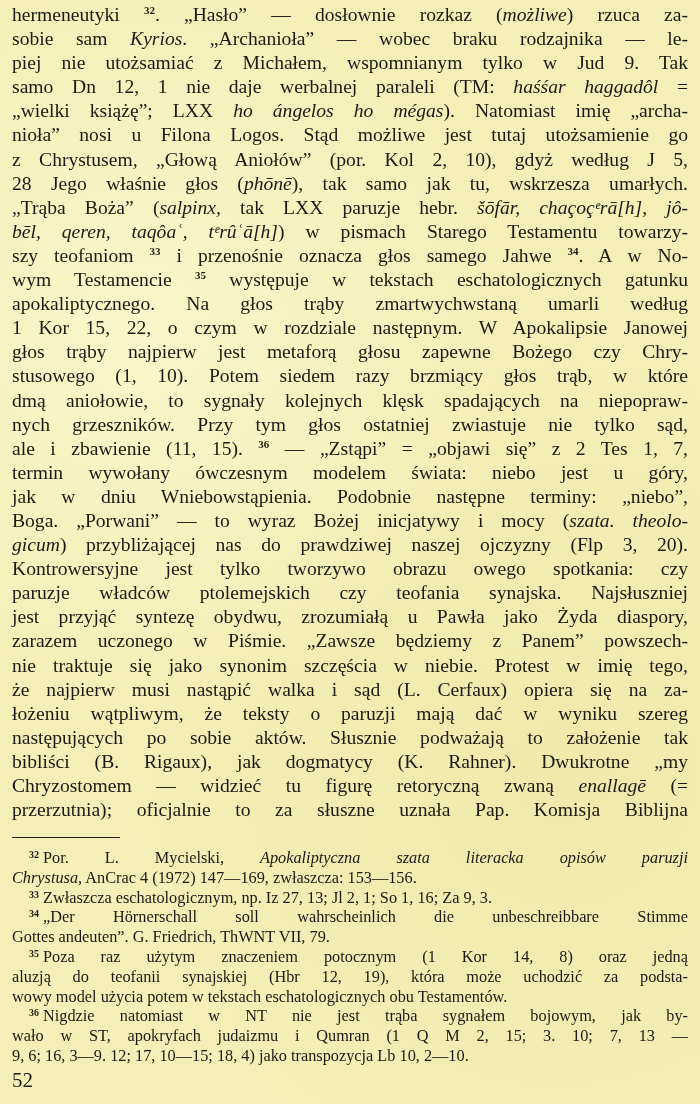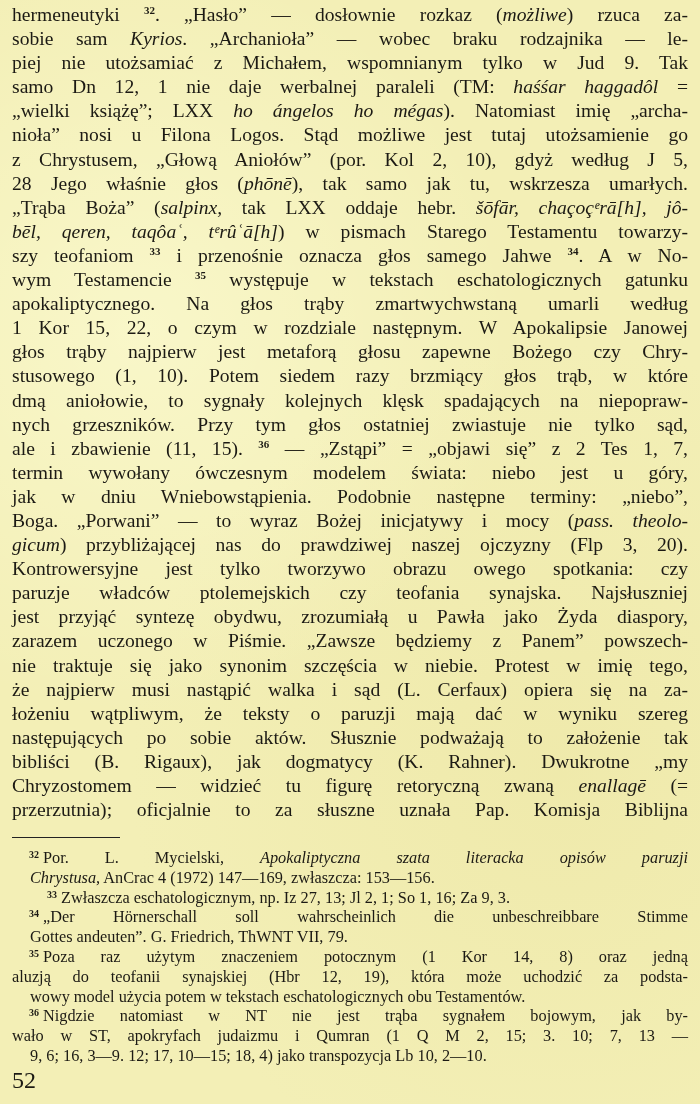--- a/index.html
+++ b/index.html
@@ -31,54 +31,54 @@
   .footnotes {
     position: absolute; top: 848px; left: 0; width: 676px;
     font-size: 16.3px; line-height: 19.8px;
   }
   .fn-line {
     display: block; white-space: nowrap;
     text-align: justify; text-align-last: justify;
     height: 19.8px;
   }
   .fn-line.first { padding-left: 17px; }
-  .fn-line.last { text-align-last: left; margin-left: 18px; }
+  .fn-line.last { text-align-last: left; }
   .fn-num { font-size: 10px; vertical-align: 5px; font-weight: bold; line-height: 0; margin-right: 4px; }
   .page-number {
     position: absolute; left: 0; top: 1068px;
-    font-size: 24px; line-height: 24px;
+    font-size: 21px; line-height: 24px;
   }
 </style>
 </head>
 <body>
 
 <div class="page">
   <div class="body-text" id="body-text">
       <span class="line"><span>hermeneutyki </span><sup>32</sup><span>. „Hasło” — dosłownie rozkaz (</span><i>możliwe</i><span>) rzuca za-</span></span>
       <span class="line"><span>sobie sam </span><i>Kyrios</i><span>. „Archanioła” — wobec braku rodzajnika — le-</span></span>
       <span class="line"><span>piej nie utożsamiać z Michałem, wspomnianym tylko w Jud 9. Tak</span></span>
       <span class="line"><span>samo Dn 12, 1 nie daje werbalnej paraleli (TM: </span><i>haśśar haggadôl</i><span> =</span></span>
       <span class="line"><span>„wielki książę”; LXX </span><i>ho ángelos ho mégas</i><span>). Natomiast imię „archa-</span></span>
       <span class="line"><span>nioła” nosi u Filona Logos. Stąd możliwe jest tutaj utożsamienie go</span></span>
       <span class="line"><span>z Chrystusem, „Głową Aniołów” (por. Kol 2, 10), gdyż według J 5,</span></span>
       <span class="line"><span>28 Jego właśnie głos (</span><i>phōnē</i><span>), tak samo jak tu, wskrzesza umarłych.</span></span>
-      <span class="line"><span>„Trąba Boża” (</span><i>salpinx,</i><span> tak LXX oddaje hebr. </span><i>šōfār, chaçoçᵉrā[h], jô-</i></span>
+      <span class="line"><span>„Trąba Boża” (</span><i>salpinx,</i><span> tak LXX paruzje hebr. </span><i>šōfār, chaçoçᵉrā[h], jô-</i></span>
       <span class="line"><i>bēl, qeren, taqôaʿ, tᵉrûʿā[h]</i><span>) w pismach Starego Testamentu towarzy-</span></span>
       <span class="line"><span>szy teofaniom </span><sup>33</sup><span> i przenośnie oznacza głos samego Jahwe </span><sup>34</sup><span>. A w No-</span></span>
       <span class="line"><span>wym Testamencie </span><sup>35</sup><span> występuje w tekstach eschatologicznych gatunku</span></span>
       <span class="line"><span>apokaliptycznego. Na głos trąby zmartwychwstaną umarli według</span></span>
       <span class="line"><span>1 Kor 15, 22, o czym w rozdziale następnym. W Apokalipsie Janowej</span></span>
       <span class="line"><span>głos trąby najpierw jest metaforą głosu zapewne Bożego czy Chry-</span></span>
       <span class="line"><span>stusowego (1, 10). Potem siedem razy brzmiący głos trąb, w które</span></span>
       <span class="line"><span>dmą aniołowie, to sygnały kolejnych klęsk spadających na niepopraw-</span></span>
       <span class="line"><span>nych grzeszników. Przy tym głos ostatniej zwiastuje nie tylko sąd,</span></span>
       <span class="line"><span>ale i zbawienie (11, 15). </span><sup>36</sup><span> — „Zstąpi” = „objawi się” z 2 Tes 1, 7,</span></span>
       <span class="line"><span>termin wywołany ówczesnym modelem świata: niebo jest u góry,</span></span>
       <span class="line"><span>jak w dniu Wniebowstąpienia. Podobnie następne terminy: „niebo”,</span></span>
-      <span class="line"><span>Boga. „Porwani” — to wyraz Bożej inicjatywy i mocy (</span><i>pass. theolo-</i></span>
+      <span class="line"><span>Boga. „Porwani” — to wyraz Bożej inicjatywy i mocy (</span><i>szata. theolo-</i></span>
       <span class="line"><i>gicum</i><span>) przybliżającej nas do prawdziwej naszej ojczyzny (Flp 3, 20).</span></span>
       <span class="line"><span>Kontrowersyjne jest tylko tworzywo obrazu owego spotkania: czy</span></span>
       <span class="line"><span>paruzje władców ptolemejskich czy teofania synajska. Najsłuszniej</span></span>
       <span class="line"><span>jest przyjąć syntezę obydwu, zrozumiałą u Pawła jako Żyda diaspory,</span></span>
       <span class="line"><span>zarazem uczonego w Piśmie. „Zawsze będziemy z Panem” powszech-</span></span>
       <span class="line"><span>nie traktuje się jako synonim szczęścia w niebie. Protest w imię tego,</span></span>
       <span class="line"><span>że najpierw musi nastąpić walka i sąd (L. Cerfaux) opiera się na za-</span></span>
       <span class="line"><span>łożeniu wątpliwym, że teksty o paruzji mają dać w wyniku szereg</span></span>
       <span class="line"><span>następujących po sobie aktów. Słusznie podważają to założenie tak</span></span>
       <span class="line"><span>bibliści (B. Rigaux), jak dogmatycy (K. Rahner). Dwukrotne „my</span></span>

